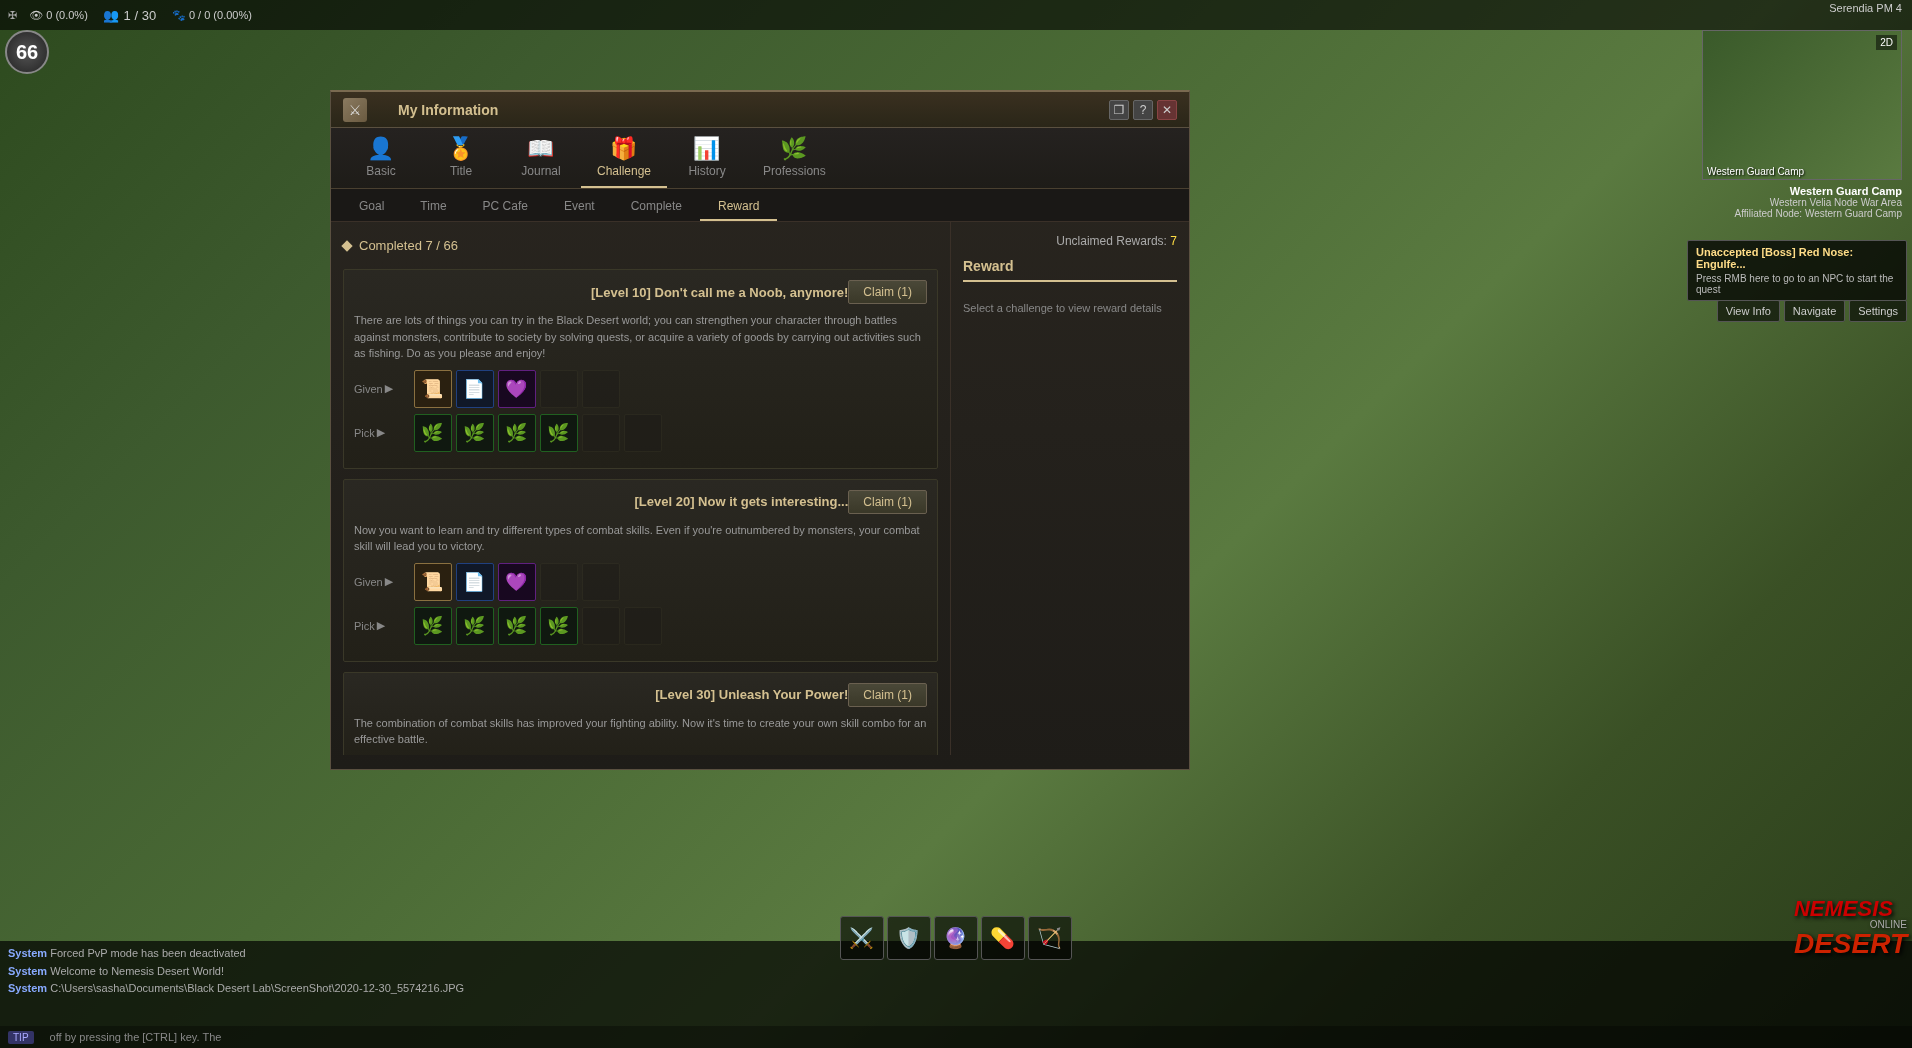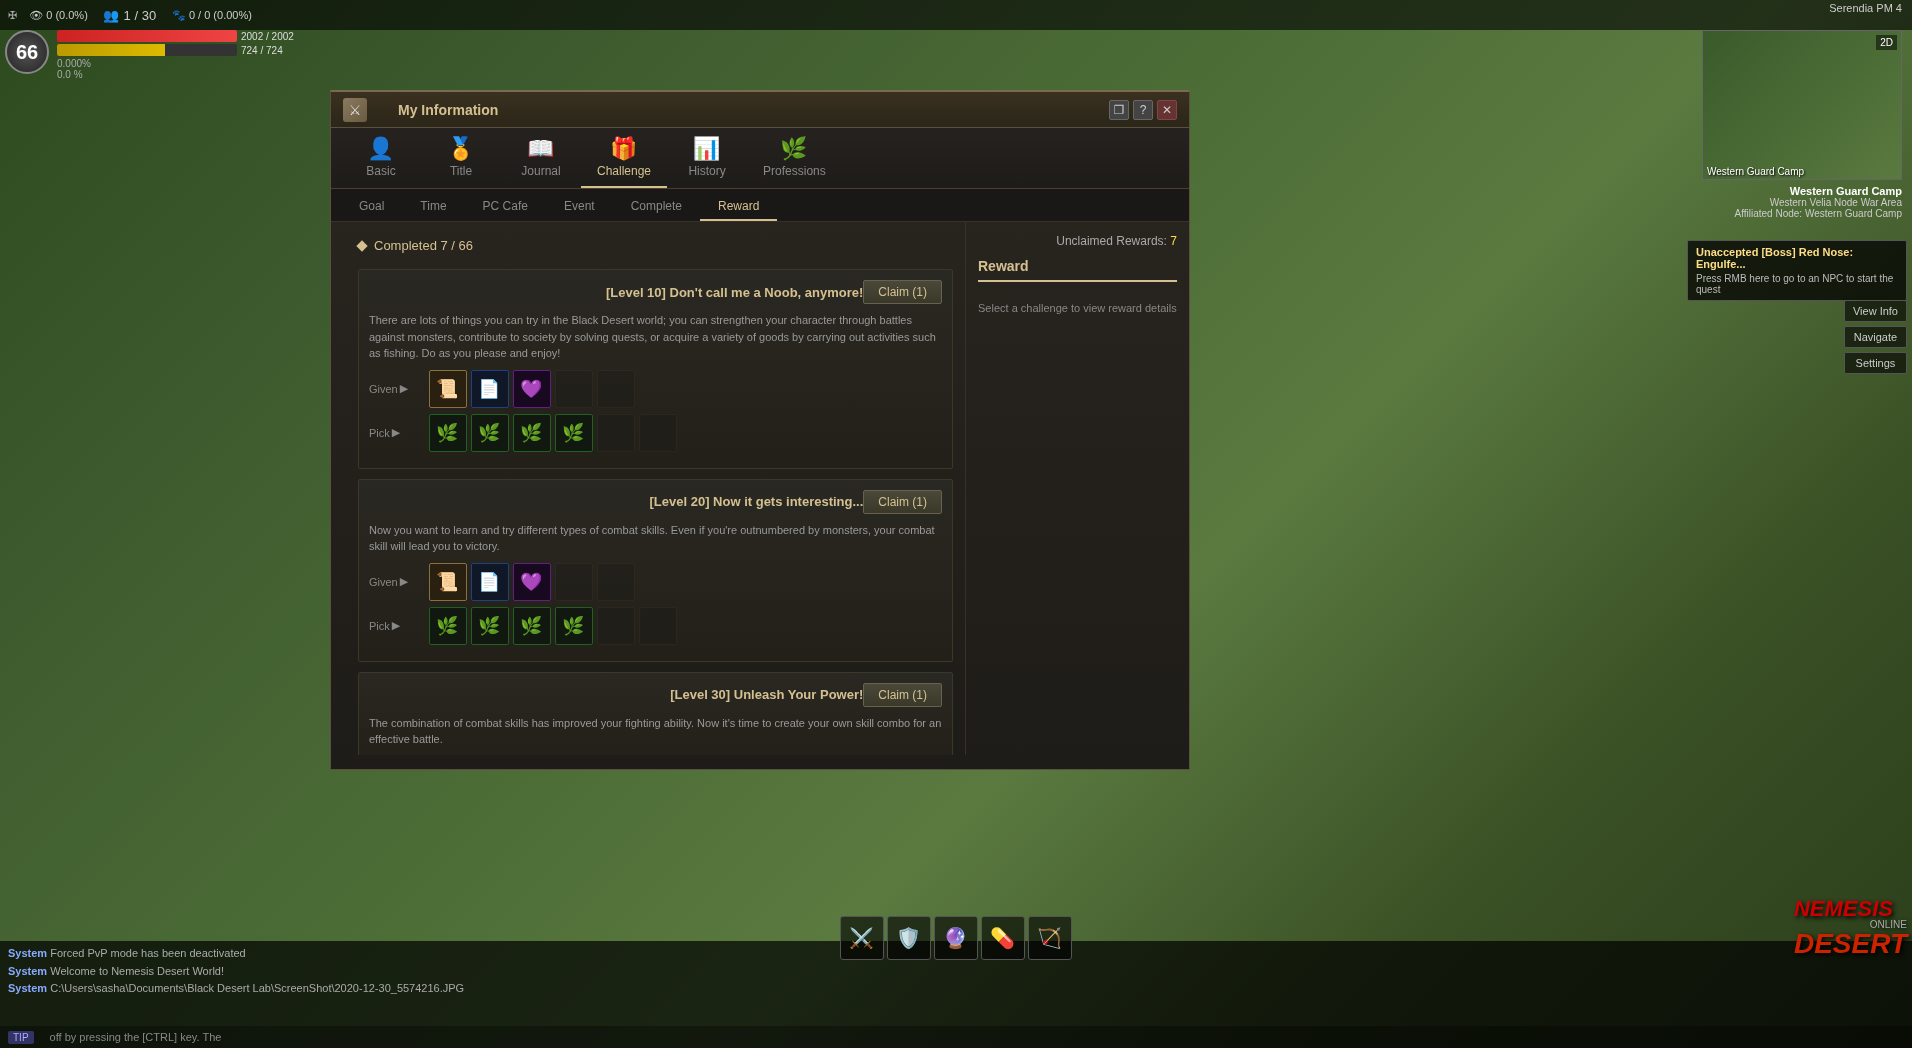--- a/index.html
+++ b/index.html
@@ -232,21 +232,20 @@
 
     .sub-tab.active {
       color: #d4c090;
       border-bottom: 2px solid #d4c090;
     }
 
     
     .content-area {
       display: flex;
       height: calc(100% - 36px - 72px - 36px);
-      margin-left: 15px;
     }
 
     .left-panel {
       width: 620px;
       padding: 12px;
       overflow-y: auto;
       border-right: 1px solid #3a3028;
     }
 
     .right-panel {
@@ -453,23 +452,24 @@
       justify-content: center;
       font-size: 20px;
     }
 
     
     .right-side-btns {
       position: absolute;
       right: 5px;
       top: 300px;
       display: flex;
-      flex-direction: column;
+      flex-direction: row;
       gap: 4px;
       z-index: 5;
+      align-items: center;
     }
 
     .side-btn {
       background: rgba(0,0,0,0.6);
       border: 1px solid #555;
       border-radius: 2px;
       color: #ccc;
       font-size: 11px;
       padding: 4px 8px;
       cursor: pointer;
@@ -530,40 +530,20 @@
   <span style="color:#ccc;font-size:13px;margin-right:16px;">👥 1 / 30</span>
   <span style="color:#ccc;font-size:11px;">🐾 0 / 0 (0.00%)</span>
   <div class="hud-top-right">
     <span>Serendia</span> <span>PM 4</span>
   </div>
 </div>
 
 <div class="player-hud" style="top:30px;left:5px;">
   <div style="display:flex;align-items:flex-start;gap:8px;">
     <div class="level-badge">66</div>
-    <div class="health-bars" style="position:relative;top:0;left:0;">
-      <div class="bar-row">
-        <div class="bar-bg">
-          <div class="bar-fill-hp"></div>
-        </div>
-        <span class="bar-label">
-          <span>2002</span> / <span>2002</span>
-        </span>
-      </div>
-      <div class="bar-row">
-        <div class="bar-bg">
-          <div class="bar-fill-mp"></div>
-        </div>
-        <span class="bar-label">
-          <span>724</span> / <span>724</span>
-        </span>
-      </div>
-      <div style="color:#aaa;font-size:10px;">0.000%</div>
-      <div style="color:#aaa;font-size:10px;">0.0 %</div>
-    </div>
   </div>
 </div>
 
 <div class="minimap" style="right:10px;top:30px;">
   <div style="position:absolute;top:4px;right:4px;color:#fff;font-size:10px;background:rgba(0,0,0,0.5);padding:2px 4px;">2D</div>
   <div class="minimap-label">Western Guard Camp</div>
 </div>
 
 <div style="position:absolute;top:185px;right:10px;text-align:right;z-index:5;">
   <div style="color:#fff;font-size:11px;font-weight:bold;">Western Guard Camp</div>

